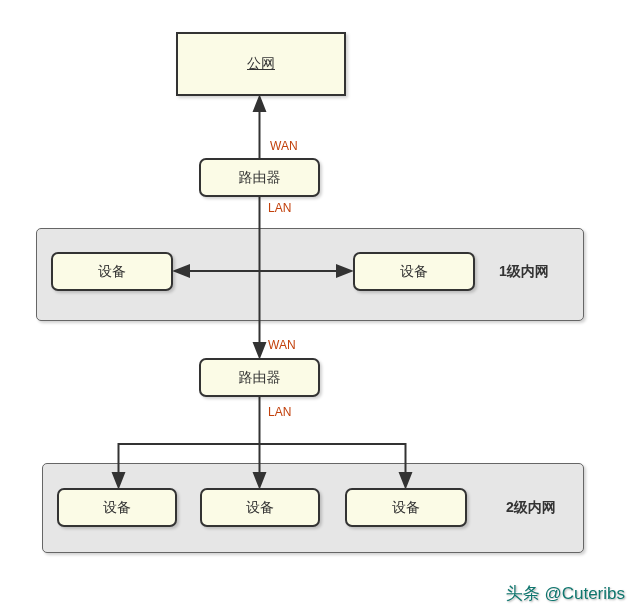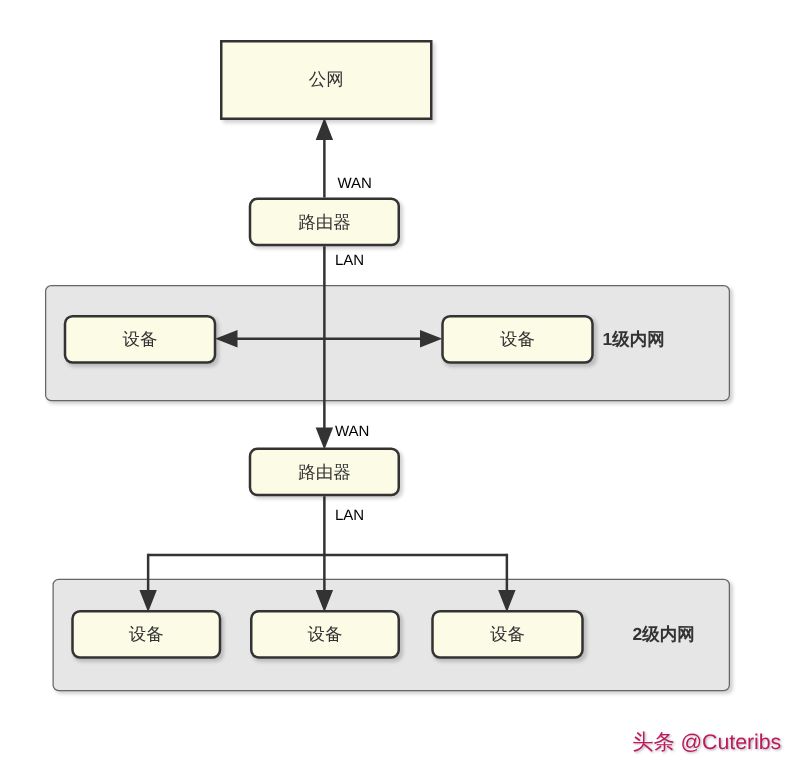--- a/index.html
+++ b/index.html
@@ -44,36 +44,36 @@
     border: 2px solid #333333;
     box-shadow: 2px 2px 3px rgba(0,0,0,0.18);
     display: flex;
     align-items: center;
     justify-content: center;
     font-size: 14px;
     color: #333333;
     z-index: 3;
     white-space: nowrap;
   }
-  .node.square { border-radius: 0; }
+  .node.square { border-radius: 0; text-decoration: underline; }
   .node.round  { border-radius: 7px; justify-content: center; }
   .edge-label {
     position: absolute;
     font-size: 12px;
-    color: #000000;
+    color: #c2410c;
     z-index: 4;
     white-space: nowrap;
     text-align: center;
   }
   .watermark {
     position: absolute;
     right: 6px;
     top: 582px;
     font-size: 17px;
-    color: #be185d;
+    color: #0f766e;
     text-shadow: -1px -1px 0 #ffffff, 1px 1px 2px #a8a8a8;
     z-index: 5;
     white-space: nowrap;
   }
 </style>
 </head>
 <body>
 
 <div class="canvas">
 
@@ -127,21 +127,21 @@
   <div class="node round" style="left:57px; top:488px; width:120px; height:39px;">
     <span>设备</span>
   </div>
   <div class="node round" style="left:200px; top:488px; width:120px; height:39px;">
     <span>设备</span>
   </div>
   <div class="node round" style="left:345px; top:488px; width:122px; height:39px;">
     <span>设备</span>
   </div>
 
-  <div class="band-label" style="left:482px; top:263px;">1级内网</div>
+  <div class="band-label" style="left:499px; top:263px;">1级内网</div>
   <div class="band-label" style="left:506px; top:499px;text-align:center;">2级内网</div>
 
   <div class="edge-label" style="left:270px; top:139px;">WAN</div>
   <div class="edge-label" style="left:268px; top:201px;">LAN</div>
   <div class="edge-label" style="left:268px; top:338px;">WAN</div>
   <div class="edge-label" style="left:268px; top:405px;">LAN</div>
 
   <div class="watermark">头条 @Cuteribs</div>
 
 </div>

